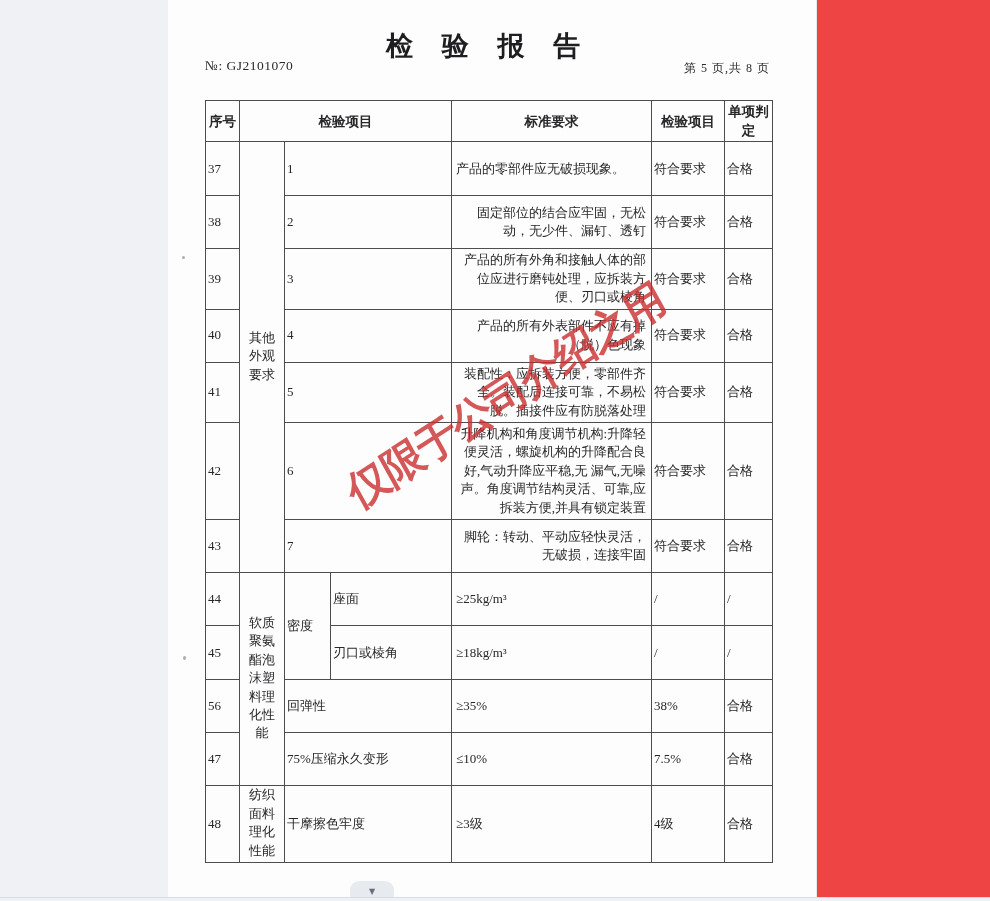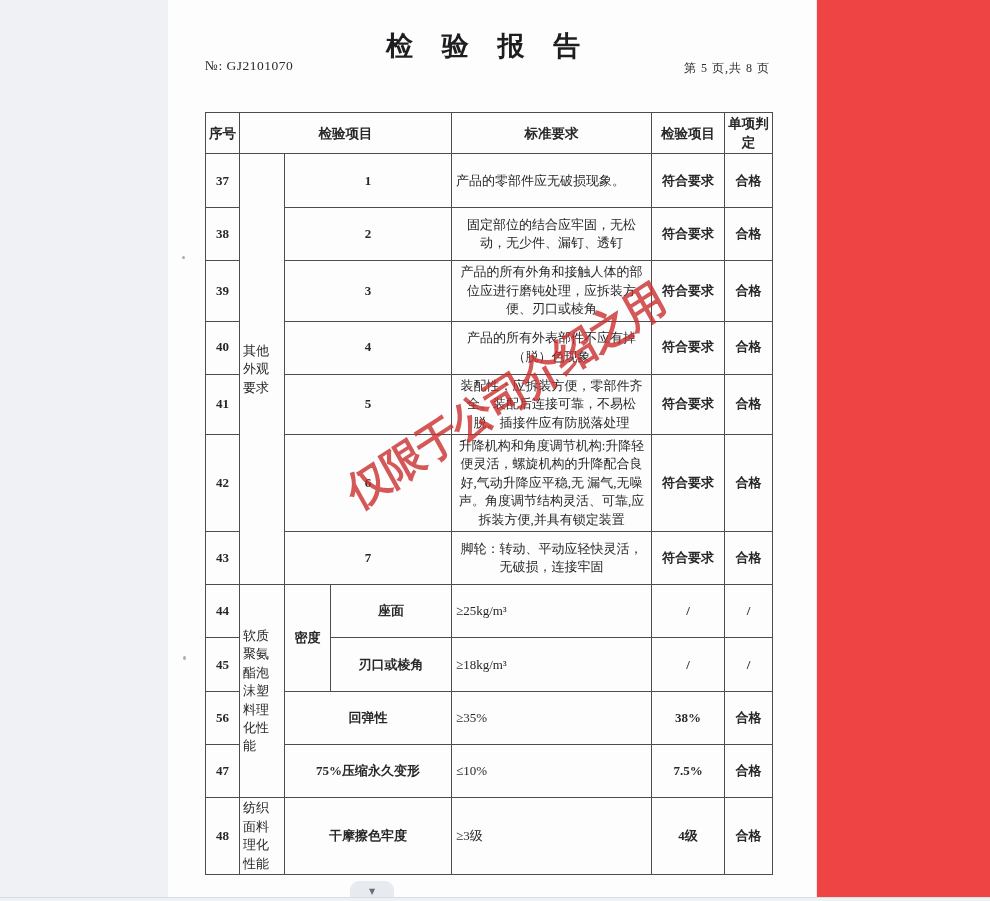--- a/index.html
+++ b/index.html
@@ -19,28 +19,28 @@
                line-height:15px; cursor:pointer; }
   .scroll-tab .chev { font-size:8px; color:#64707e; font-family:"DejaVu Sans",sans-serif; }
 
   .doc-title { position:absolute; left:37px; top:28px; width:567px; text-align:center;
                font-size:27px; font-weight:bold; letter-spacing:11px; color:#1e1e20; }
   .meta-row  { position:absolute; left:37px; top:58px; width:567px; height:20px; }
   .report-no { position:absolute; left:0; top:0; font-size:13.5px; color:#2a2a2c; letter-spacing:0.5px; }
   .page-info { position:absolute; right:2px; top:2px; font-size:12px; color:#2a2a2c; letter-spacing:1px; }
 
   table.report { position:absolute; left:37px; top:100px; width:567px;
-               border-collapse:collapse; table-layout:fixed; color:#28282a;margin-top:12px; }
+               border-collapse:collapse; table-layout:fixed; color:#28282a; }
   table.report th, table.report td { border:1px solid #4d4d50; vertical-align:middle;
                font-size:13px; line-height:1.42; overflow:hidden; }
   table.report th { font-size:13.5px; font-weight:bold; text-align:center; padding:1px; }
-  td.cell-c { text-align:center; padding:1px 2px;font-weight:bold; }
-  td.cell-l { text-align:center; padding:2px 5px; }
+  td.cell-c { padding:1px 2px; }
+  td.cell-l { text-align:right; padding:2px 5px; }
   td.req-c  { text-align:left; padding:1px 4px; }
-  td.cat    { text-align:left; padding:1px 3px; line-height:1.35; }
+  td.cat    { text-align:center; padding:1px 3px; line-height:1.35;font-family:Liberation Mono, monospace; }
 
   tr.h40{height:40px} tr.h54{height:54px} tr.h53{height:53px} tr.h81{height:81px}
 
   .watermark { position:absolute; left:183px; top:468px; white-space:nowrap;
                font-size:43px; font-weight:600; letter-spacing:-2px;
                transform:rotate(-33deg) skewX(-4deg); transform-origin:0 50%;
                opacity:0.78; pointer-events:none; }
 
   .speck { position:absolute; background:#8a8a8a; border-radius:50%; opacity:.7; }
   .speck1 { left:14px; top:256px; width:3px; height:3px; }

